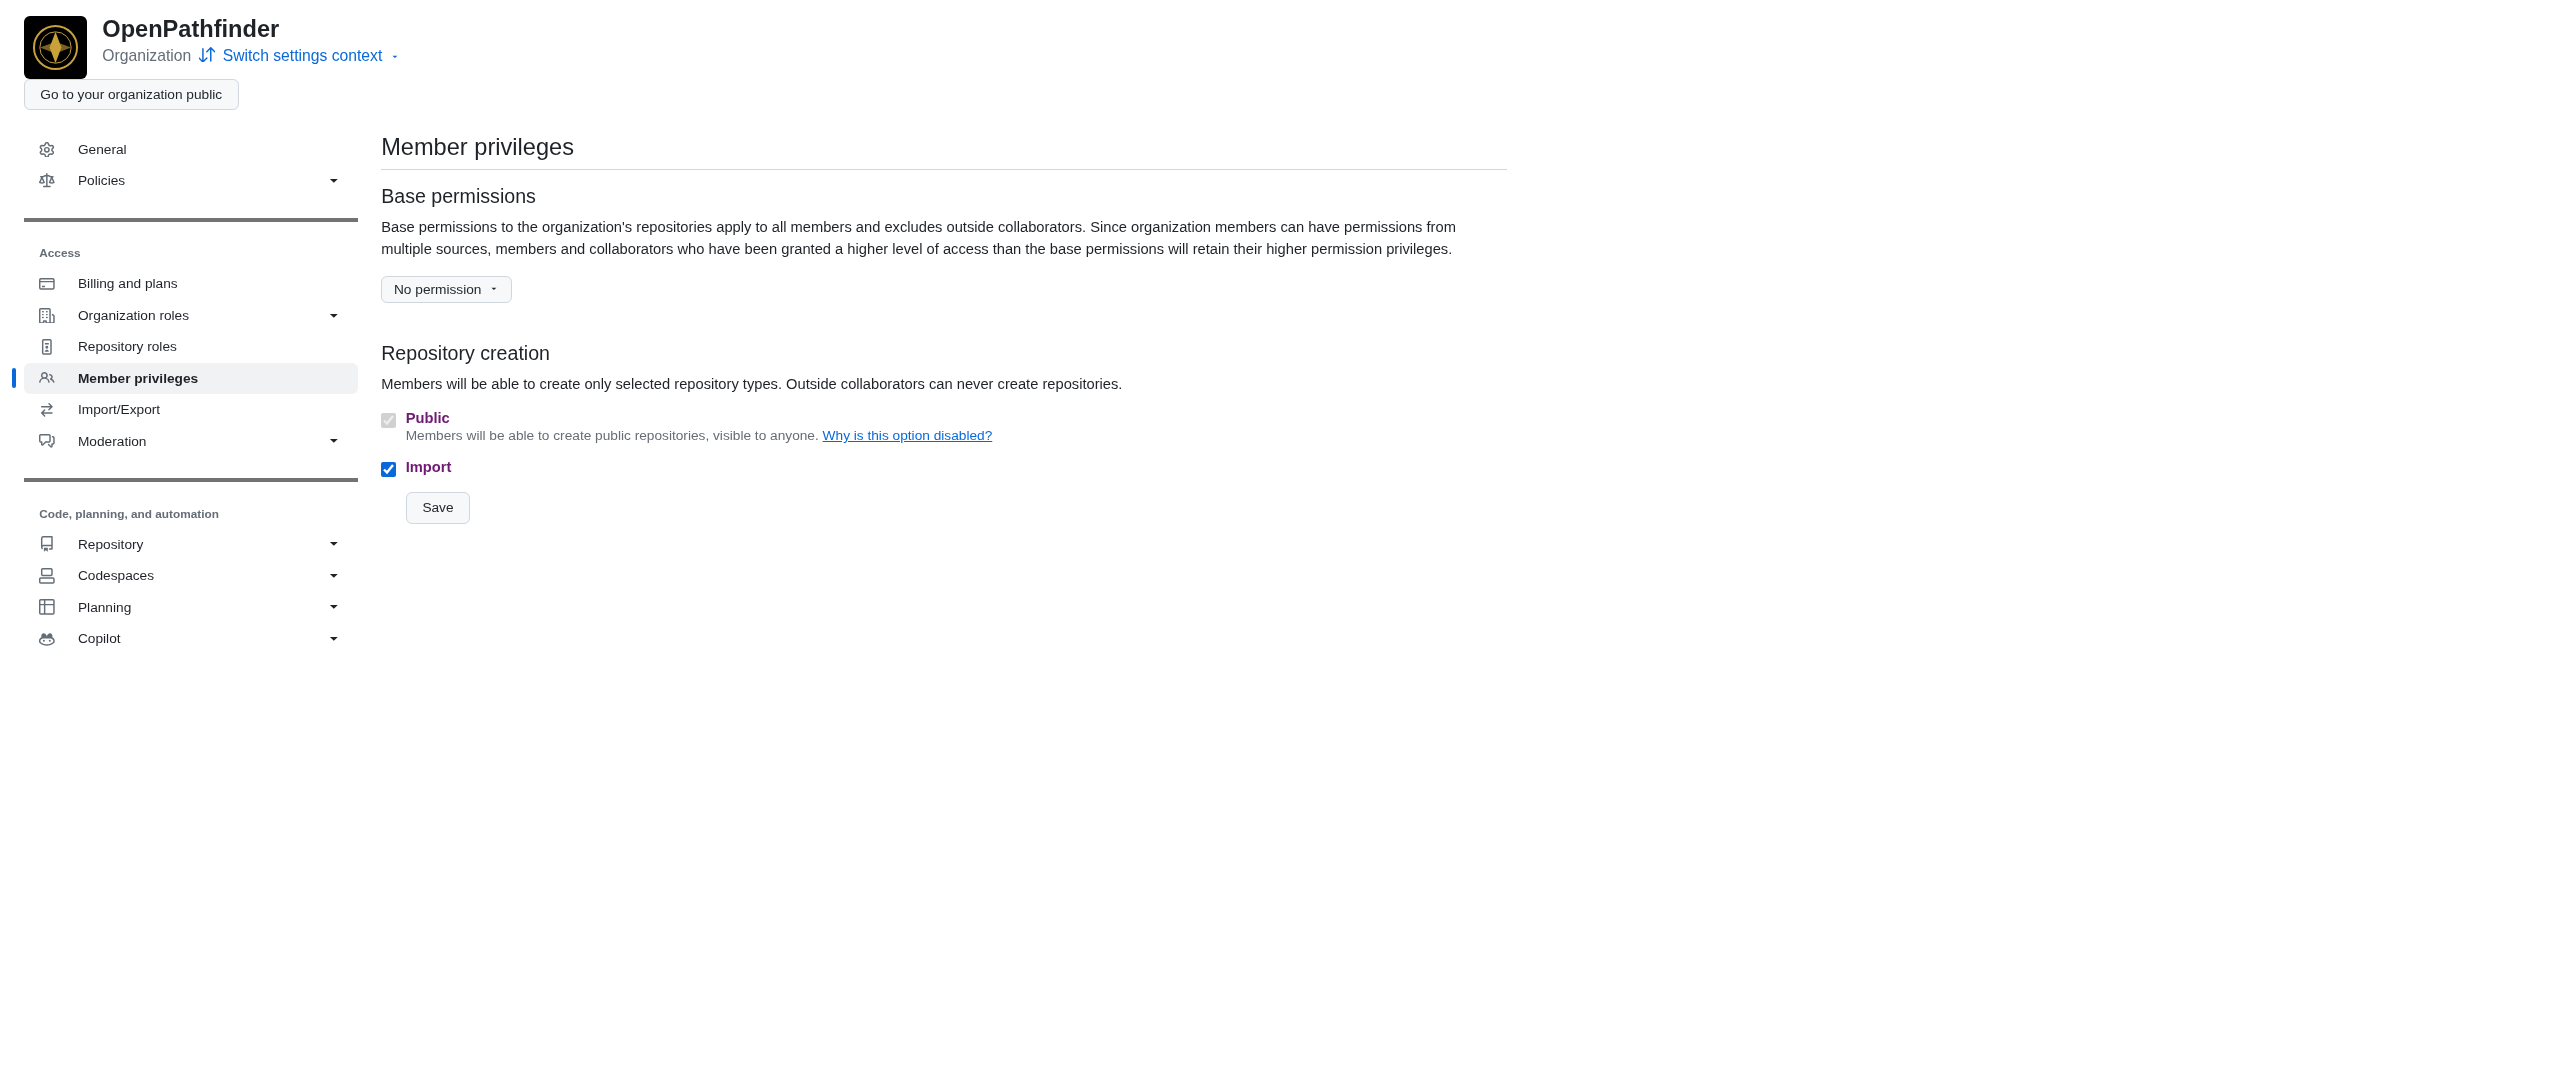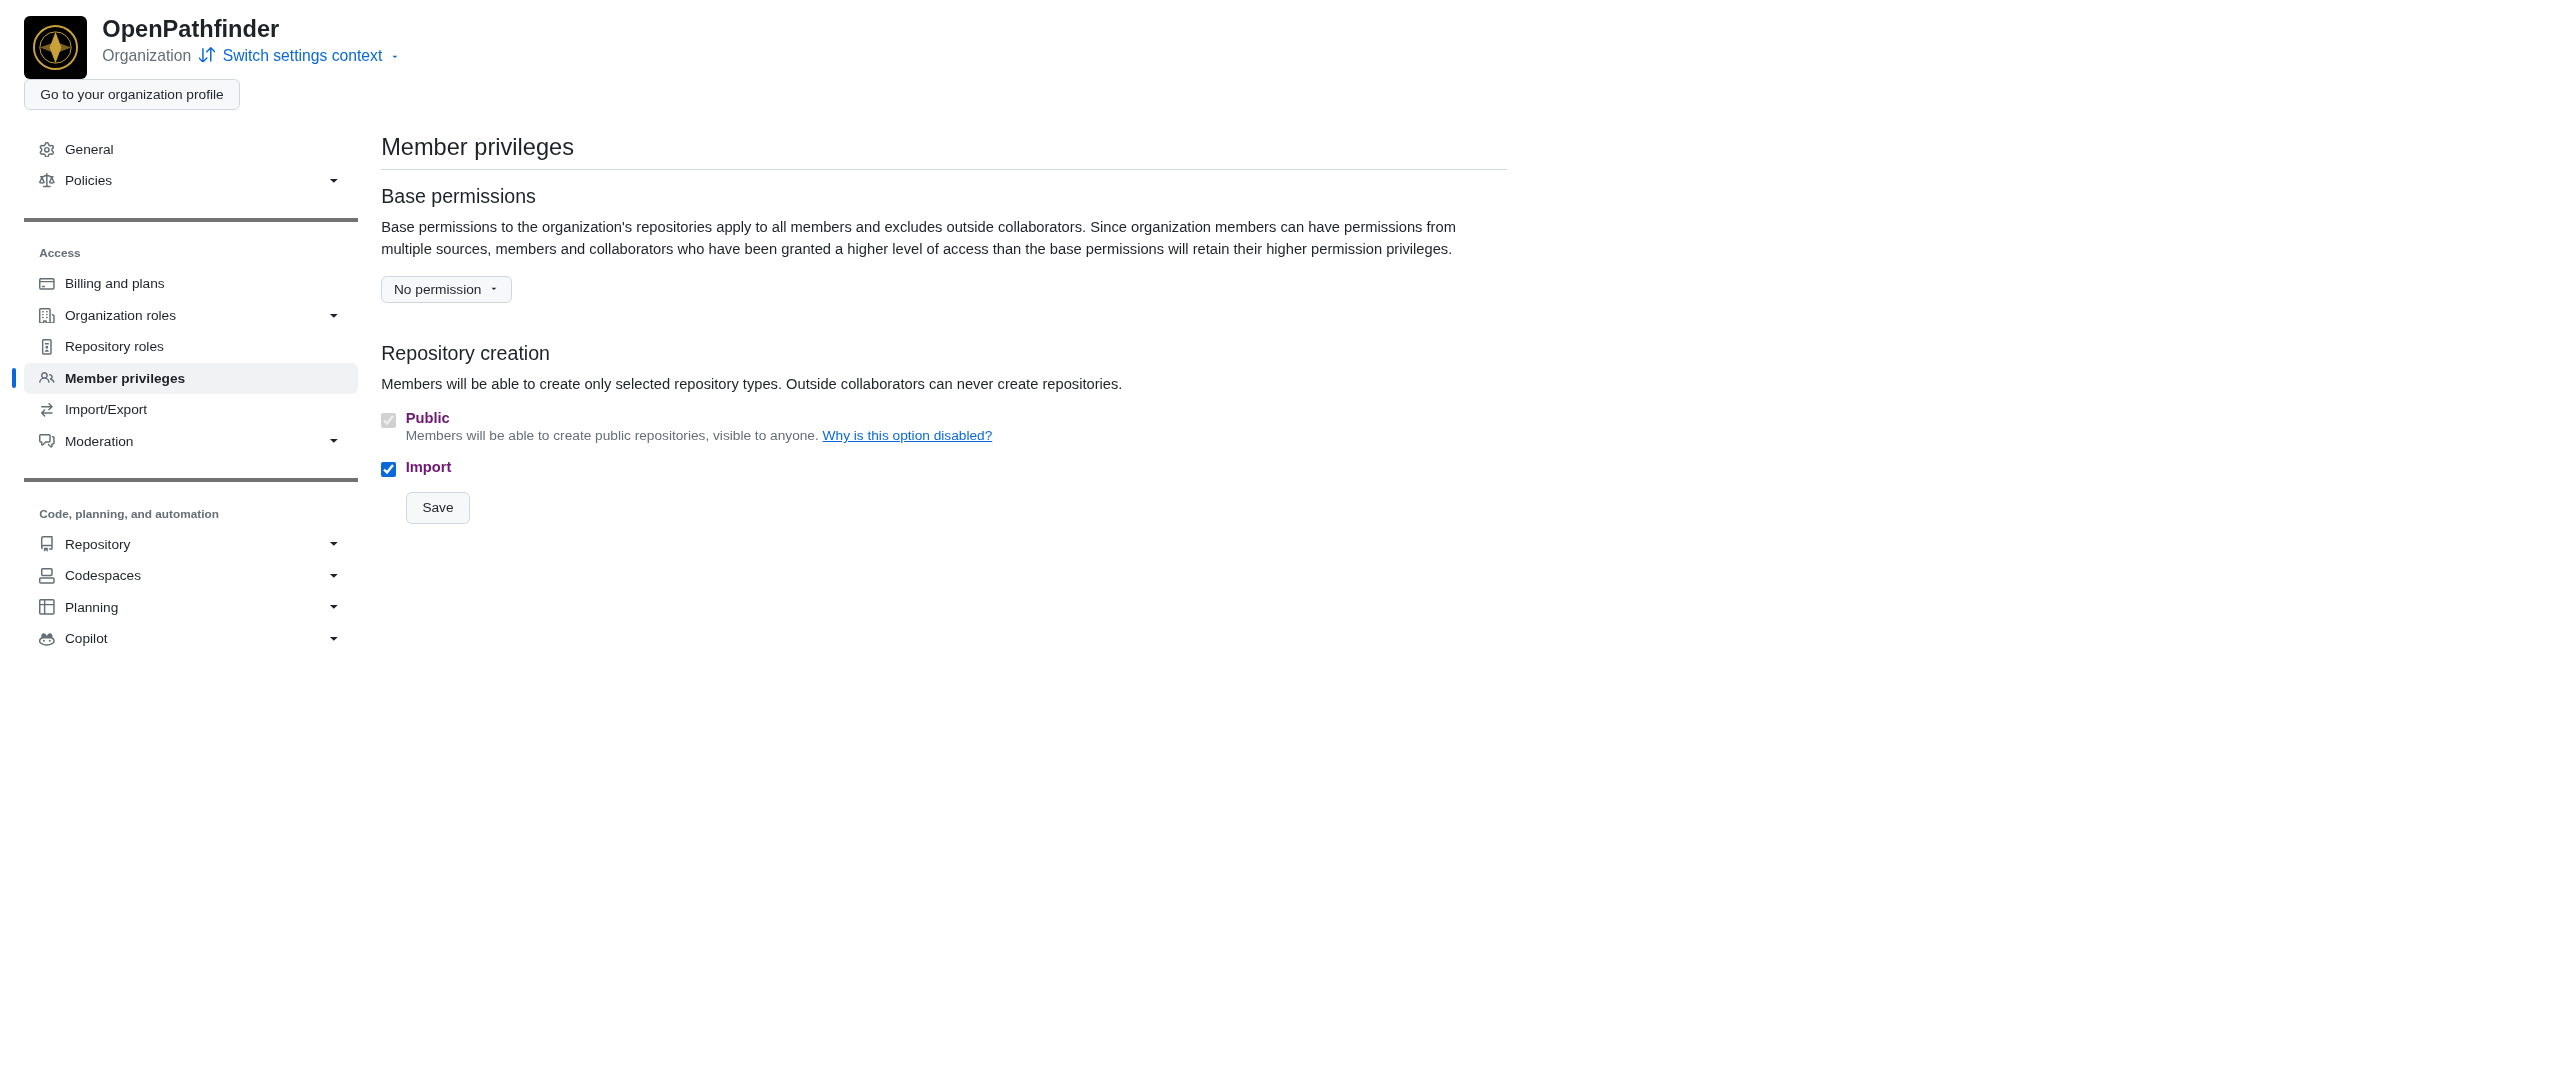--- a/index.html
+++ b/index.html
@@ -96,21 +96,21 @@
     }
     .sidebar-heading {
       font-size: 11.8px;
       font-weight: 600;
       color: #656d76;
       padding: 15.7px 15.7px 7.9px 15.7px;
     }
     .sidebar-item {
       display: flex;
       align-items: center;
-      gap: 10px;
+      gap: 23px;
       padding: 7.9px 15.7px;
       border-radius: 5.9px;
       cursor: pointer;
       color: #1f2328;
       font-size: 13.7px;
       position: relative;
     }
     .sidebar-item.active {
       background: #f1f2f4;
       font-weight: 600;
@@ -250,21 +250,21 @@
           </span>
           <a class="switch-context">
             <span>Switch settings context</span>
             <svg width="9.8" height="9.8" viewBox="0 0 16 16">
                 <path d="M4 6l4 4 4-4z"></path>
               </svg>
           </a>
         </div>
       </div>
     </div>
-    <button class="btn">Go to your organization profile</button>
+    <button class="btn">Go to your organization public</button>
   </div>
 
   <div class="main-layout">
     <nav class="sidebar">
       <div class="sidebar-section">
         <div class="sidebar-item">
           <span class="icon">
             <svg width="15.7" height="15.7" viewBox="0 0 16 16">
                 <path d="M8 0a8.2 8.2 0 0 1 .701.031C9.444.095 9.99.645 10.16 1.29l.288 1.107c.018.066.079.158.212.224.231.114.454.243.668.386.123.082.233.09.299.071l1.103-.303c.644-.176 1.392.021 1.82.63.27.385.506.792.704 1.218.315.675.111 1.422-.364 1.891l-.814.806c-.049.048-.098.147-.088.294.016.257.016.515 0 .772-.01.147.038.246.088.294l.814.806c.475.469.679 1.216.364 1.891a7.977 7.977 0 0 1-.704 1.217c-.428.61-1.176.807-1.82.63l-1.102-.302c-.067-.019-.177-.011-.3.071a5.909 5.909 0 0 1-.668.386c-.133.066-.194.158-.211.224l-.29 1.106c-.168.646-.715 1.196-1.458 1.26a8.006 8.006 0 0 1-1.402 0c-.743-.064-1.289-.614-1.458-1.26l-.289-1.106c-.018-.066-.079-.158-.212-.224a5.738 5.738 0 0 1-.668-.386c-.123-.082-.233-.09-.299-.071l-1.103.303c-.644.176-1.392-.021-1.82-.63a8.12 8.12 0 0 1-.704-1.218c-.315-.675-.111-1.422.363-1.891l.815-.806c.05-.048.098-.147.088-.294a6.214 6.214 0 0 1 0-.772c.01-.147-.038-.246-.088-.294l-.815-.806C.635 6.045.431 5.298.746 4.623a7.92 7.92 0 0 1 .704-1.217c.428-.61 1.176-.807 1.82-.63l1.102.302c.067.019.177.011.3-.071.214-.143.437-.272.668-.386.133-.066.194-.158.211-.224l.29-1.106C6.009.645 6.556.095 7.299.03 7.53.01 7.764 0 8 0Zm-.571 1.525c-.036.003-.108.036-.137.146l-.289 1.105c-.147.561-.549.967-.998 1.189-.173.086-.34.183-.5.29-.417.278-.97.423-1.529.27l-1.103-.303c-.109-.03-.175.016-.195.045-.22.312-.412.644-.573.99-.014.031-.021.11.059.19l.815.806c.411.406.562.957.53 1.456a4.709 4.709 0 0 0 0 .582c.032.499-.119 1.05-.53 1.456l-.815.806c-.081.08-.073.159-.059.19.162.346.353.677.573.989.02.03.085.076.195.046l1.102-.303c.56-.153 1.113-.008 1.53.27.161.107.328.204.501.29.447.222.85.629.997 1.189l.289 1.105c.029.109.101.143.137.146a6.6 6.6 0 0 0 1.142 0c.036-.003.108-.036.137-.146l.289-1.105c.147-.561.549-.967.998-1.189.173-.086.34-.183.5-.29.417-.278.97-.423 1.529-.27l1.103.303c.109.029.175-.016.195-.045.22-.313.411-.644.573-.99.014-.031.021-.11-.059-.19l-.815-.806c-.411-.406-.562-.957-.53-1.456a4.709 4.709 0 0 0 0-.582c-.032-.499.119-1.05.53-1.456l.815-.806c.081-.8.073-.159.059-.19a6.464 6.464 0 0 0-.573-.989c-.02-.03-.085-.076-.195-.046l-1.102.303c-.56.153-1.113.008-1.53-.27a4.44 4.44 0 0 0-.501-.29c-.447-.222-.85-.629-.997-1.189l-.289-1.105c-.029-.11-.101-.143-.137-.146a6.6 6.6 0 0 0-1.142 0ZM11 8a3 3 0 1 1-6 0 3 3 0 0 1 6 0ZM9.5 8a1.5 1.5 0 1 0-3.001.001A1.5 1.5 0 0 0 9.5 8Z"></path>
               </svg>

